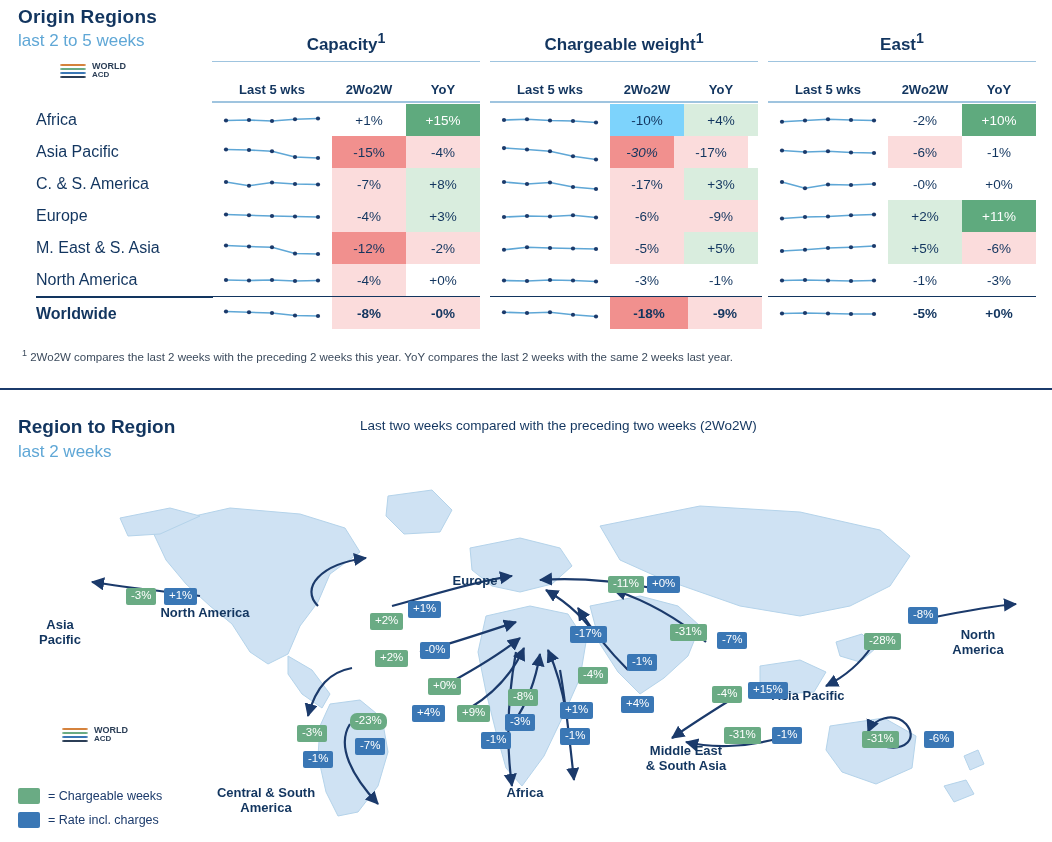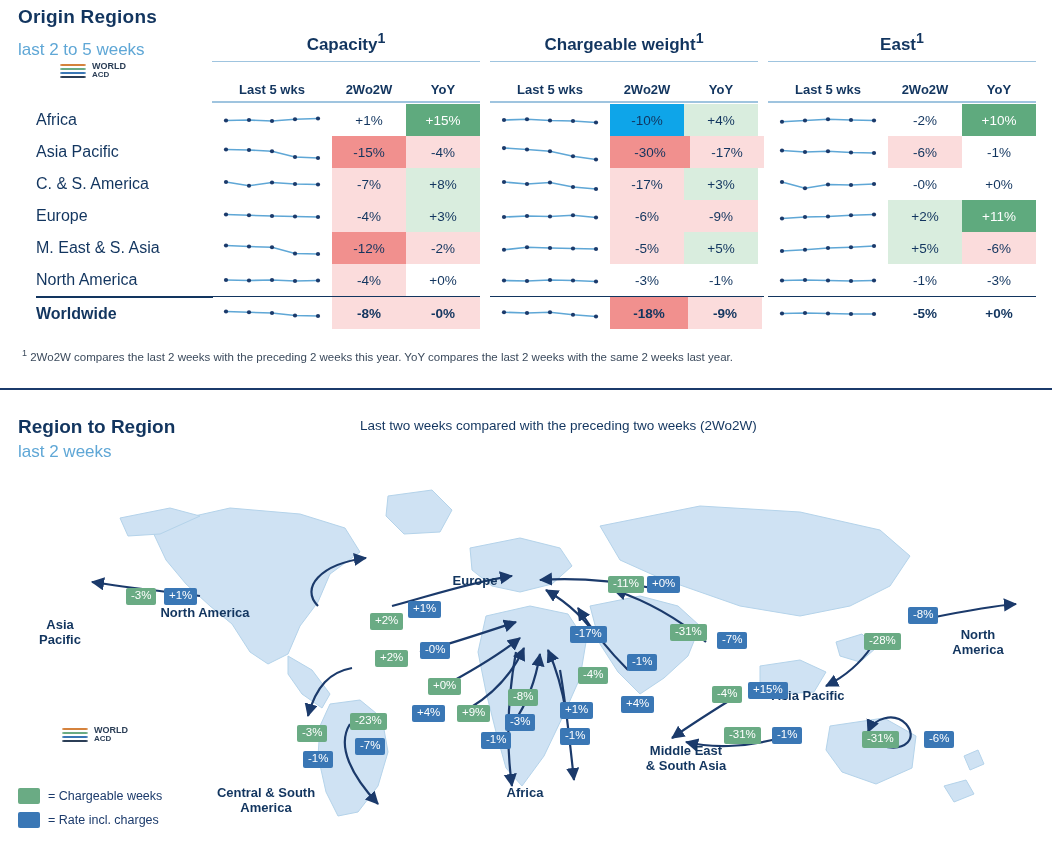--- a/index.html
+++ b/index.html
@@ -7,21 +7,21 @@
     width:1052px;height:842px;
     background:#ffffff;
     font-family:"Liberation Sans", sans-serif;
     color:#1b3a6b;
     position:relative;
     overflow:hidden;
   }
   .panel-top{position:absolute;left:0;top:0;width:1052px;height:380px;}
   .title-block{position:absolute;left:18px;top:6px;width:195px;}
   .title-main{font-size:19px;font-weight:bold;color:#12355f;letter-spacing:.2px;}
-  .title-sub{font-size:17px;color:#5fa7d6;margin-top:12px;}
+  .title-sub{font-size:17px;color:#5fa7d6;margin-top:3px;}
   .logo{position:absolute;left:60px;top:62px;display:flex;align-items:center;gap:6px;}
   .logo-arcs{width:26px;height:16px;position:relative;}
   .logo-arcs span{position:absolute;left:0;width:26px;height:0;border-top:2.2px solid;border-radius:50%/6px;}
   .logo-text{font-size:9px;font-weight:bold;line-height:1.05;color:#2b3e56;}
   .logo-text small{display:block;font-size:8px;font-weight:bold;}
   .grp{position:absolute;top:30px;}
   .grp-title{text-align:center;font-size:17px;font-weight:bold;color:#12355f;}
   .grp-rule{height:1.6px;background:#9fc4df;margin-top:6px;}
   .grp-cols{display:flex;margin-top:20px;}
   .col-h{font-size:13px;font-weight:bold;color:#12355f;text-align:center;}
@@ -234,35 +234,35 @@
         <div class="cell spark" style="width: 120px;">
           <svg width="120" height="32">
             <path d="M14,16.0208 L37,15.271999999999998 L60,16.52 L83,17.019199999999998 L106,18.5168" fill="none" stroke="#5fa7d6" stroke-width="1.6"></path>
             <circle cx="14" cy="16.0208" r="2.1" fill="#1b3a6b"></circle>
             <circle cx="37" cy="15.271999999999998" r="2.1" fill="#1b3a6b"></circle>
             <circle cx="60" cy="16.52" r="2.1" fill="#1b3a6b"></circle>
             <circle cx="83" cy="17.019199999999998" r="2.1" fill="#1b3a6b"></circle>
             <circle cx="106" cy="18.5168" r="2.1" fill="#1b3a6b"></circle>
           </svg>
         </div>
-        <div class="cell val" style="width: 74px; background: #0ea5e9; color: rgb(18, 53, 95);">-10%</div>
+        <div class="cell val" style="width: 74px; background: #7dd3fc; color: rgb(18, 53, 95);">-10%</div>
         <div class="cell val" style="width: 74px; background: rgb(217, 237, 222); color: rgb(18, 53, 95);">+4%</div>
       </div>
       <div class="cellrow">
         <div class="cell spark" style="width: 120px;">
           <svg width="120" height="32">
             <path d="M14,12.027199999999997 L37,13.524799999999999 L60,15.271999999999998 L83,20.264000000000003 L106,23.5088" fill="none" stroke="#5fa7d6" stroke-width="1.6"></path>
             <circle cx="14" cy="12.027199999999997" r="2.1" fill="#1b3a6b"></circle>
             <circle cx="37" cy="13.524799999999999" r="2.1" fill="#1b3a6b"></circle>
             <circle cx="60" cy="15.271999999999998" r="2.1" fill="#1b3a6b"></circle>
             <circle cx="83" cy="20.264000000000003" r="2.1" fill="#1b3a6b"></circle>
             <circle cx="106" cy="23.5088" r="2.1" fill="#1b3a6b"></circle>
           </svg>
         </div>
-        <div class="cell val" style="width: 80px; background: rgb(241, 144, 142); color: rgb(18, 53, 95);">-30%</div>
+        <div class="cell val" style="width: 64px; background: rgb(241, 144, 142); color: rgb(18, 53, 95); font-style: italic;">-30%</div>
         <div class="cell val" style="width: 74px; background: rgb(251, 220, 220); color: rgb(18, 53, 95);">-17%</div>
       </div>
       <div class="cellrow">
         <div class="cell spark" style="width: 120px;">
           <svg width="120" height="32">
             <path d="M14,14.024000000000001 L37,16.0208 L60,14.523200000000003 L83,19.016 L106,21.0128" fill="none" stroke="#5fa7d6" stroke-width="1.6"></path>
             <circle cx="14" cy="14.024000000000001" r="2.1" fill="#1b3a6b"></circle>
             <circle cx="37" cy="16.0208" r="2.1" fill="#1b3a6b"></circle>
             <circle cx="60" cy="14.523200000000003" r="2.1" fill="#1b3a6b"></circle>
             <circle cx="83" cy="19.016" r="2.1" fill="#1b3a6b"></circle>
@@ -560,21 +560,21 @@
         <div class="chip g" style="left: 375px; top: 194px;">+2%</div>
         <div class="chip g" style="left: 428px; top: 222px;">+0%</div>
         <div class="chip b" style="left: 412px; top: 249px;">+4%</div>
         <div class="chip g" style="left: 457px; top: 249px;">+9%</div>
         <div class="chip g" style="left: 508px; top: 233px;">-8%</div>
         <div class="chip b" style="left: 505px; top: 258px;">-3%</div>
         <div class="chip b" style="left: 560px; top: 246px;">+1%</div>
         <div class="chip b" style="left: 560px; top: 272px;">-1%</div>
         <div class="chip b" style="left: 481px; top: 276px;">-1%</div>
         <div class="chip g" style="left: 297px; top: 269px;">-3%</div>
-        <div class="chip g" style="left: 350px; top: 257px;">-23%</div>
+        <div class="chip g" style="left: 350px; top: 257px; border-radius: 7px;">-23%</div>
         <div class="chip b" style="left: 355px; top: 282px;">-7%</div>
         <div class="chip b" style="left: 303px; top: 295px;">-1%</div>
         <div class="chip b" style="left: 570px; top: 170px;">-17%</div>
         <div class="chip g" style="left: 578px; top: 211px;">-4%</div>
         <div class="chip b" style="left: 627px; top: 198px;">-1%</div>
         <div class="chip b" style="left: 621px; top: 240px;">+4%</div>
         <div class="chip g" style="left: 608px; top: 120px;">-11%</div>
         <div class="chip b" style="left: 647px; top: 120px;">+0%</div>
         <div class="chip g" style="left: 670px; top: 168px;">-31%</div>
         <div class="chip b" style="left: 717px; top: 176px;">-7%</div>

